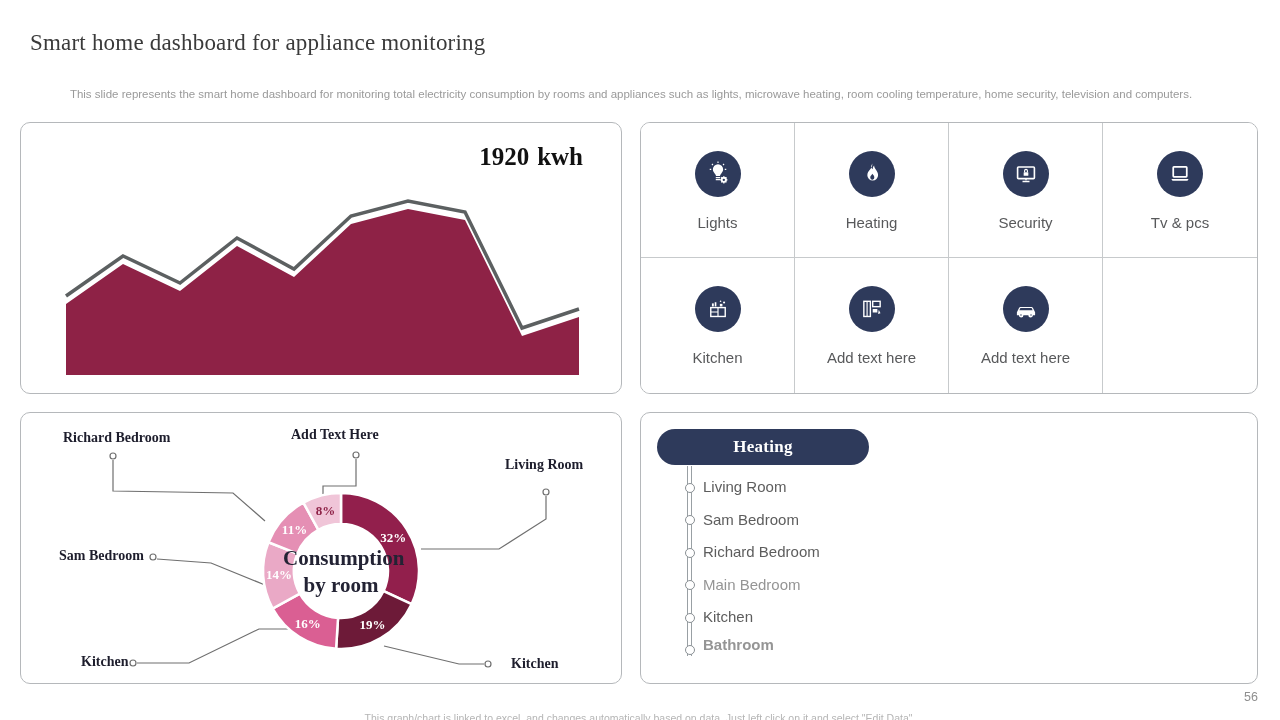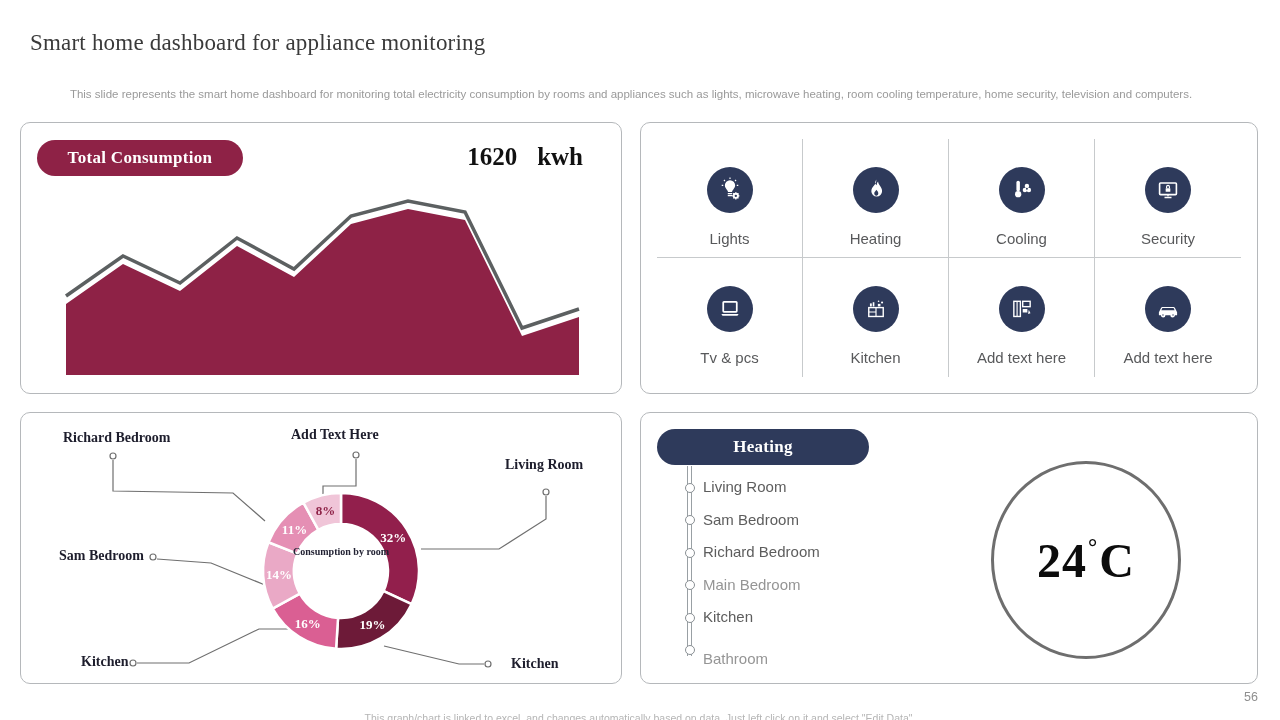--- a/index.html
+++ b/index.html
@@ -18,41 +18,41 @@
     position:absolute;left:31px;top:88px;width:1200px;
     font-size:11.5px;color:#9a9a9a;text-align:center;
   }
 
   
   .panel{
     position:absolute;background:#fff;border:1.5px solid #b5b8bb;border-radius:10px;
     box-sizing:border-box;
   }
   #panel-consumption{left:20px;top:122px;width:602px;height:272px;}
-  #panel-grid{left:640px;top:122px;width:618px;height:272px;padding:16px;overflow:hidden;}
+  #panel-grid{left:640px;top:122px;width:618px;height:272px;padding:0;overflow:hidden;}
   #panel-donut{left:20px;top:412px;width:602px;height:272px;}
   #panel-heating{left:640px;top:412px;width:618px;height:272px;}
 
   
   .pill{
     position:absolute;height:36px;border-radius:18px;display:flex;align-items:center;
     justify-content:center;color:#fff;
     font-family:"Liberation Serif","DejaVu Serif",serif;font-weight:700;font-size:17px;
     letter-spacing:.3px;
   }
   #badge-consumption{left:16px;top:17px;width:206px;background:#8E2246;}
   #badge-heating{left:16px;top:16px;width:212px;background:#2E3A5B;}
 
   
   .kwh-value{
     position:absolute;right:38px;top:20px;
     font-family:"Liberation Serif","DejaVu Serif",serif;
     font-weight:700;font-size:25px;color:#111;
   }
-  .kwh-value .unit{margin-left:20px;}
+  .kwh-value .unit{margin-left:8px;}
 
   #area-svg{position:absolute;left:0;top:0;}
   #donut-svg{position:absolute;left:0;top:0;}
 
   
   .grid-inner{display:grid;grid-template-columns:repeat(4,1fr);grid-template-rows:repeat(2,1fr);height:100%;}
   .cell{
     display:flex;flex-direction:column;align-items:center;justify-content:flex-start;
     padding-top:28px;box-sizing:border-box;background:#fff;
   }
@@ -66,21 +66,21 @@
   .cell-label{margin-top:17px;font-size:15px;color:#58595b;}
 
   
   .callout{
     position:absolute;font-family:"Liberation Serif","DejaVu Serif",serif;
     font-weight:700;font-size:14px;color:#1d1d2c;white-space:nowrap;
   }
   .donut-center{
     position:absolute;left:262px;top:132px;width:116px;text-align:center;
     font-family:"Liberation Serif","DejaVu Serif",serif;font-weight:700;
-    font-size:10px;line-height:1.3;color:#232334;
+    font-size:21px;line-height:1.3;color:#232334;
   }
 
   
   .rail{
     position:absolute;left:46px;top:53px;height:190px;width:5px;box-sizing:border-box;
     border-left:1.4px solid #99a0a4;border-right:1.4px solid #99a0a4;
   }
   .room-item{position:absolute;left:62px;font-size:15px;color:#5d5d5d;}
   .room-item.muted{color:#959595;}
   .ring{
@@ -108,25 +108,22 @@
 <body>
 
 <div class="title">Smart home dashboard for appliance monitoring</div>
 <div class="subtitle">This slide represents the smart home dashboard for monitoring total electricity consumption by rooms and appliances such as lights, microwave heating, room cooling temperature, home security, television and computers.</div>
 
 <section class="panel" id="panel-consumption">
   <svg id="area-svg" width="602" height="269" viewBox="0 0 602 269">
       <polygon points="45,252 45,181 102,141 159,168 216,123 273,154 330,101 387,86 444,97 501,213 558,194 558,252" fill="#8E2246"></polygon>
       <polyline points="45,173 102,133 159,160 216,115 273,146 330,93 387,78 444,89 501,205 558,186" fill="none" stroke="#5C6061" stroke-width="3.5"></polyline>
     </svg>
-  <div class="pill" id="badge-consumption">
-    <span>Total Consumption</span>
-  </div>
   <div class="kwh-value">
-    <span>1620</span><span class="unit">kwh</span>
+    <span>1920</span><span class="unit">kwh</span>
   </div>
 </section>
 
 <section class="panel" id="panel-grid">
   <div class="grid-inner">
       <div class="cell">
         <div class="icon-circle">
           <svg viewBox="0 0 24 24" fill="#fff" xmlns="http://www.w3.org/2000/svg">
             <path d="M12 3.6a4.4 4.4 0 0 0-4.4 4.4c0 1.8 1 2.8 1.7 3.7.5.6.9 1.2 1 2h3.4c.1-.8.5-1.4 1-2 .7-.9 1.7-1.9 1.7-3.7A4.4 4.4 0 0 0 12 3.6z"></path>
             <rect x="10" y="14.6" width="4" height="1.1" rx=".5"></rect>
@@ -140,33 +137,20 @@
         <div class="cell-label">Lights</div>
       </div>
       <div class="cell">
         <div class="icon-circle">
           <svg viewBox="0 0 24 24" fill="#fff" xmlns="http://www.w3.org/2000/svg">
             <path d="M12.2 3c.3 2.2-.7 3.7-1.9 5.1C9.1 9.5 8 10.9 8 13a4.6 4.6 0 0 0 9.2 0c0-2-.9-3.4-1.8-4.7-.8-1.1-1.5-2.2-1.6-3.6-.8.8-1.3 1.9-1.1 3.2-.8-.5-1.3-1.3-1.5-2.4z"></path>
             <path d="M12.6 16.9a2 2 0 0 1-2.1-2c0-.8.4-1.3.9-1.9.4-.4.7-.8.8-1.3.6.6 1 1 1.3 1.5.3.5.5 1 .5 1.6a2 2 0 0 1-1.4 2.1z" fill="#2E3A5B"></path>
           </svg>
         </div>
         <div class="cell-label">Heating</div>
-      </div>
-      <div class="cell">
-        <div class="icon-circle">
-          <svg viewBox="0 0 24 24" fill="#fff" xmlns="http://www.w3.org/2000/svg">
-            <rect x="7.2" y="4" width="3" height="9.2" rx="1.5"></rect>
-            <circle cx="8.7" cy="15.6" r="2.7"></circle>
-            <circle cx="16.2" cy="8.6" r="1.9"></circle>
-            <circle cx="14.5" cy="12" r="1.9"></circle>
-            <circle cx="17.9" cy="12" r="1.9"></circle>
-            <circle cx="16.2" cy="10.9" r=".8" fill="#2E3A5B"></circle>
-          </svg>
-        </div>
-        <div class="cell-label">Cooling</div>
       </div>
       <div class="cell">
         <div class="icon-circle">
           <svg viewBox="0 0 24 24" fill="#fff" xmlns="http://www.w3.org/2000/svg">
             <rect x="4.8" y="6" width="14.4" height="10" rx=".8" fill="none" stroke="#fff" stroke-width="1.4"></rect>
             <rect x="10" y="10.4" width="4" height="3.2" rx=".4"></rect>
             <path d="M10.8 10.4V9.3a1.2 1.2 0 0 1 2.4 0v1.1" fill="none" stroke="#fff" stroke-width="1"></path>
             <path d="M12 16v1.4M9 18.4h6" stroke="#fff" stroke-width="1.2" fill="none"></path>
           </svg>
         </div>
@@ -276,23 +260,18 @@
       <div class="room-item" style="top: 65px;">Living Room</div>
       <div class="ring" style="top: 102px;"></div>
       <div class="room-item" style="top: 97.5px;">Sam Bedroom</div>
       <div class="ring" style="top: 134.5px;"></div>
       <div class="room-item" style="top: 130px;">Richard Bedroom</div>
       <div class="ring" style="top: 167px;"></div>
       <div class="room-item muted" style="top: 162.5px;">Main Bedroom</div>
       <div class="ring" style="top: 199.5px;"></div>
       <div class="room-item" style="top: 195px;">Kitchen</div>
       <div class="ring" style="top: 232px;"></div>
-      <div class="room-item muted" style="top: 237px;">Bathroom</div>
+      <div class="room-item muted" style="top: 223px; font-weight: bold;">Bathroom</div>
     </div>
-  <div class="temp-circle">
-    <div class="temp-text">
-      <span>24</span><span class="deg">°</span><span>C</span>
-    </div>
-  </div>
 </section>
 
 <div class="footer-note">This graph/chart is linked to excel, and changes automatically based on data. Just left click on it and select "Edit Data".</div>
 <div class="page-number">56</div>
 
 </body></html>

